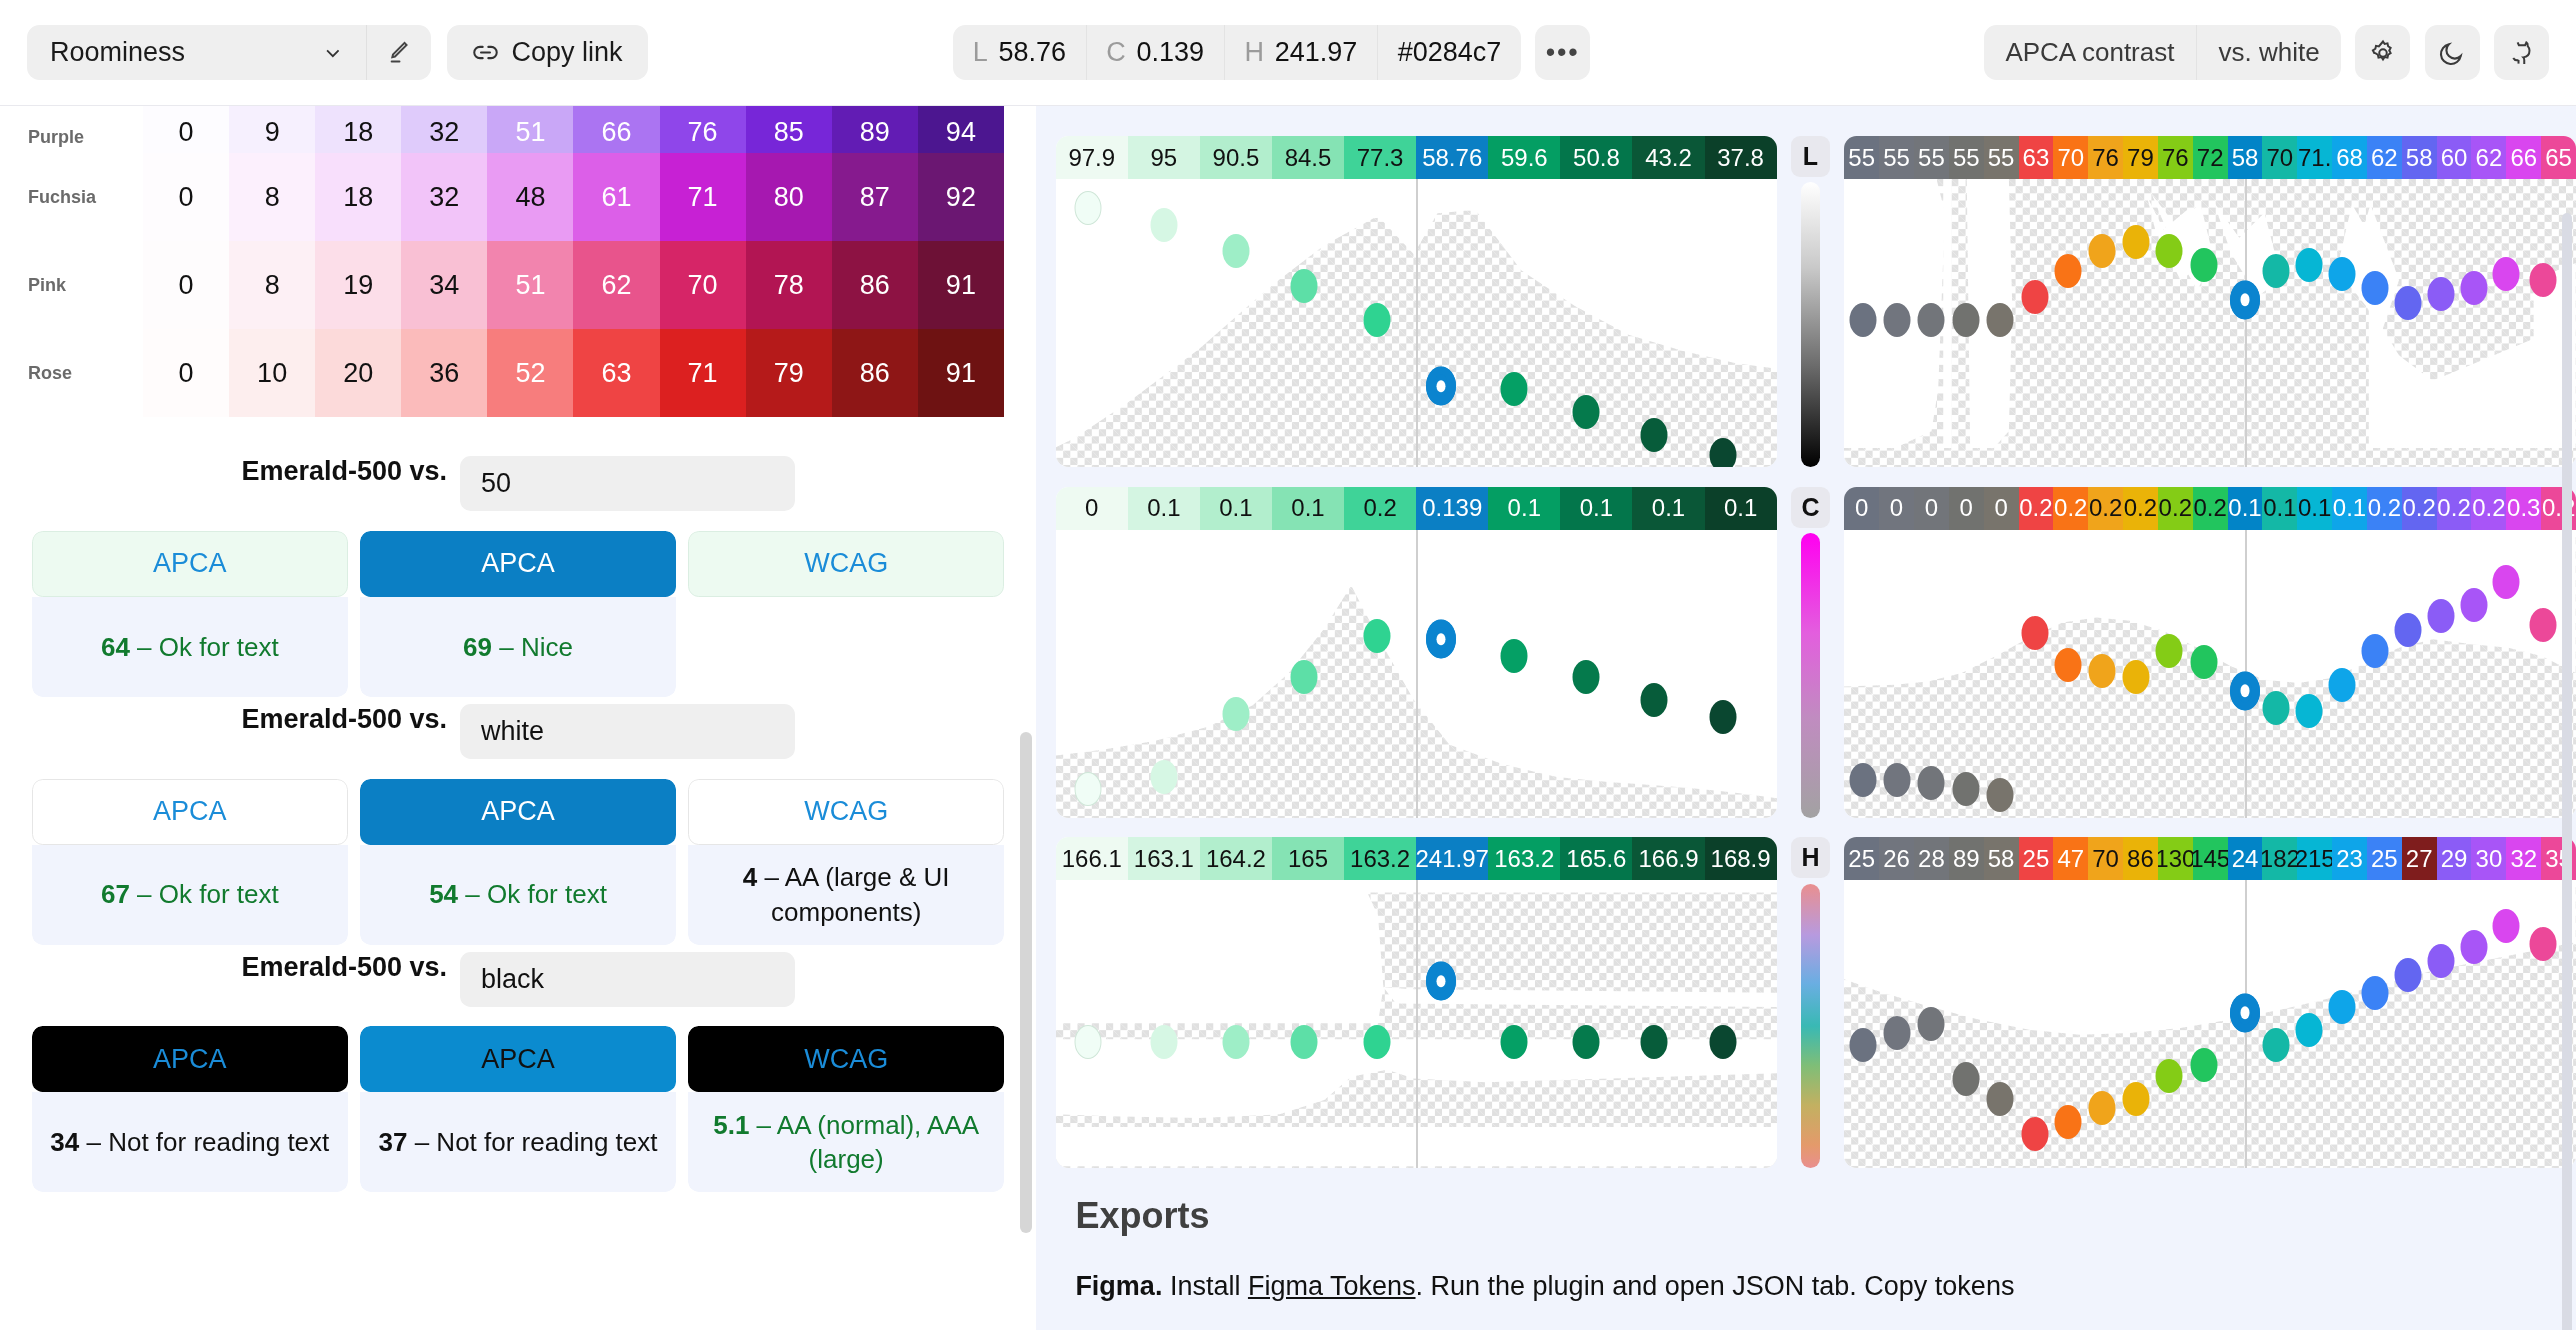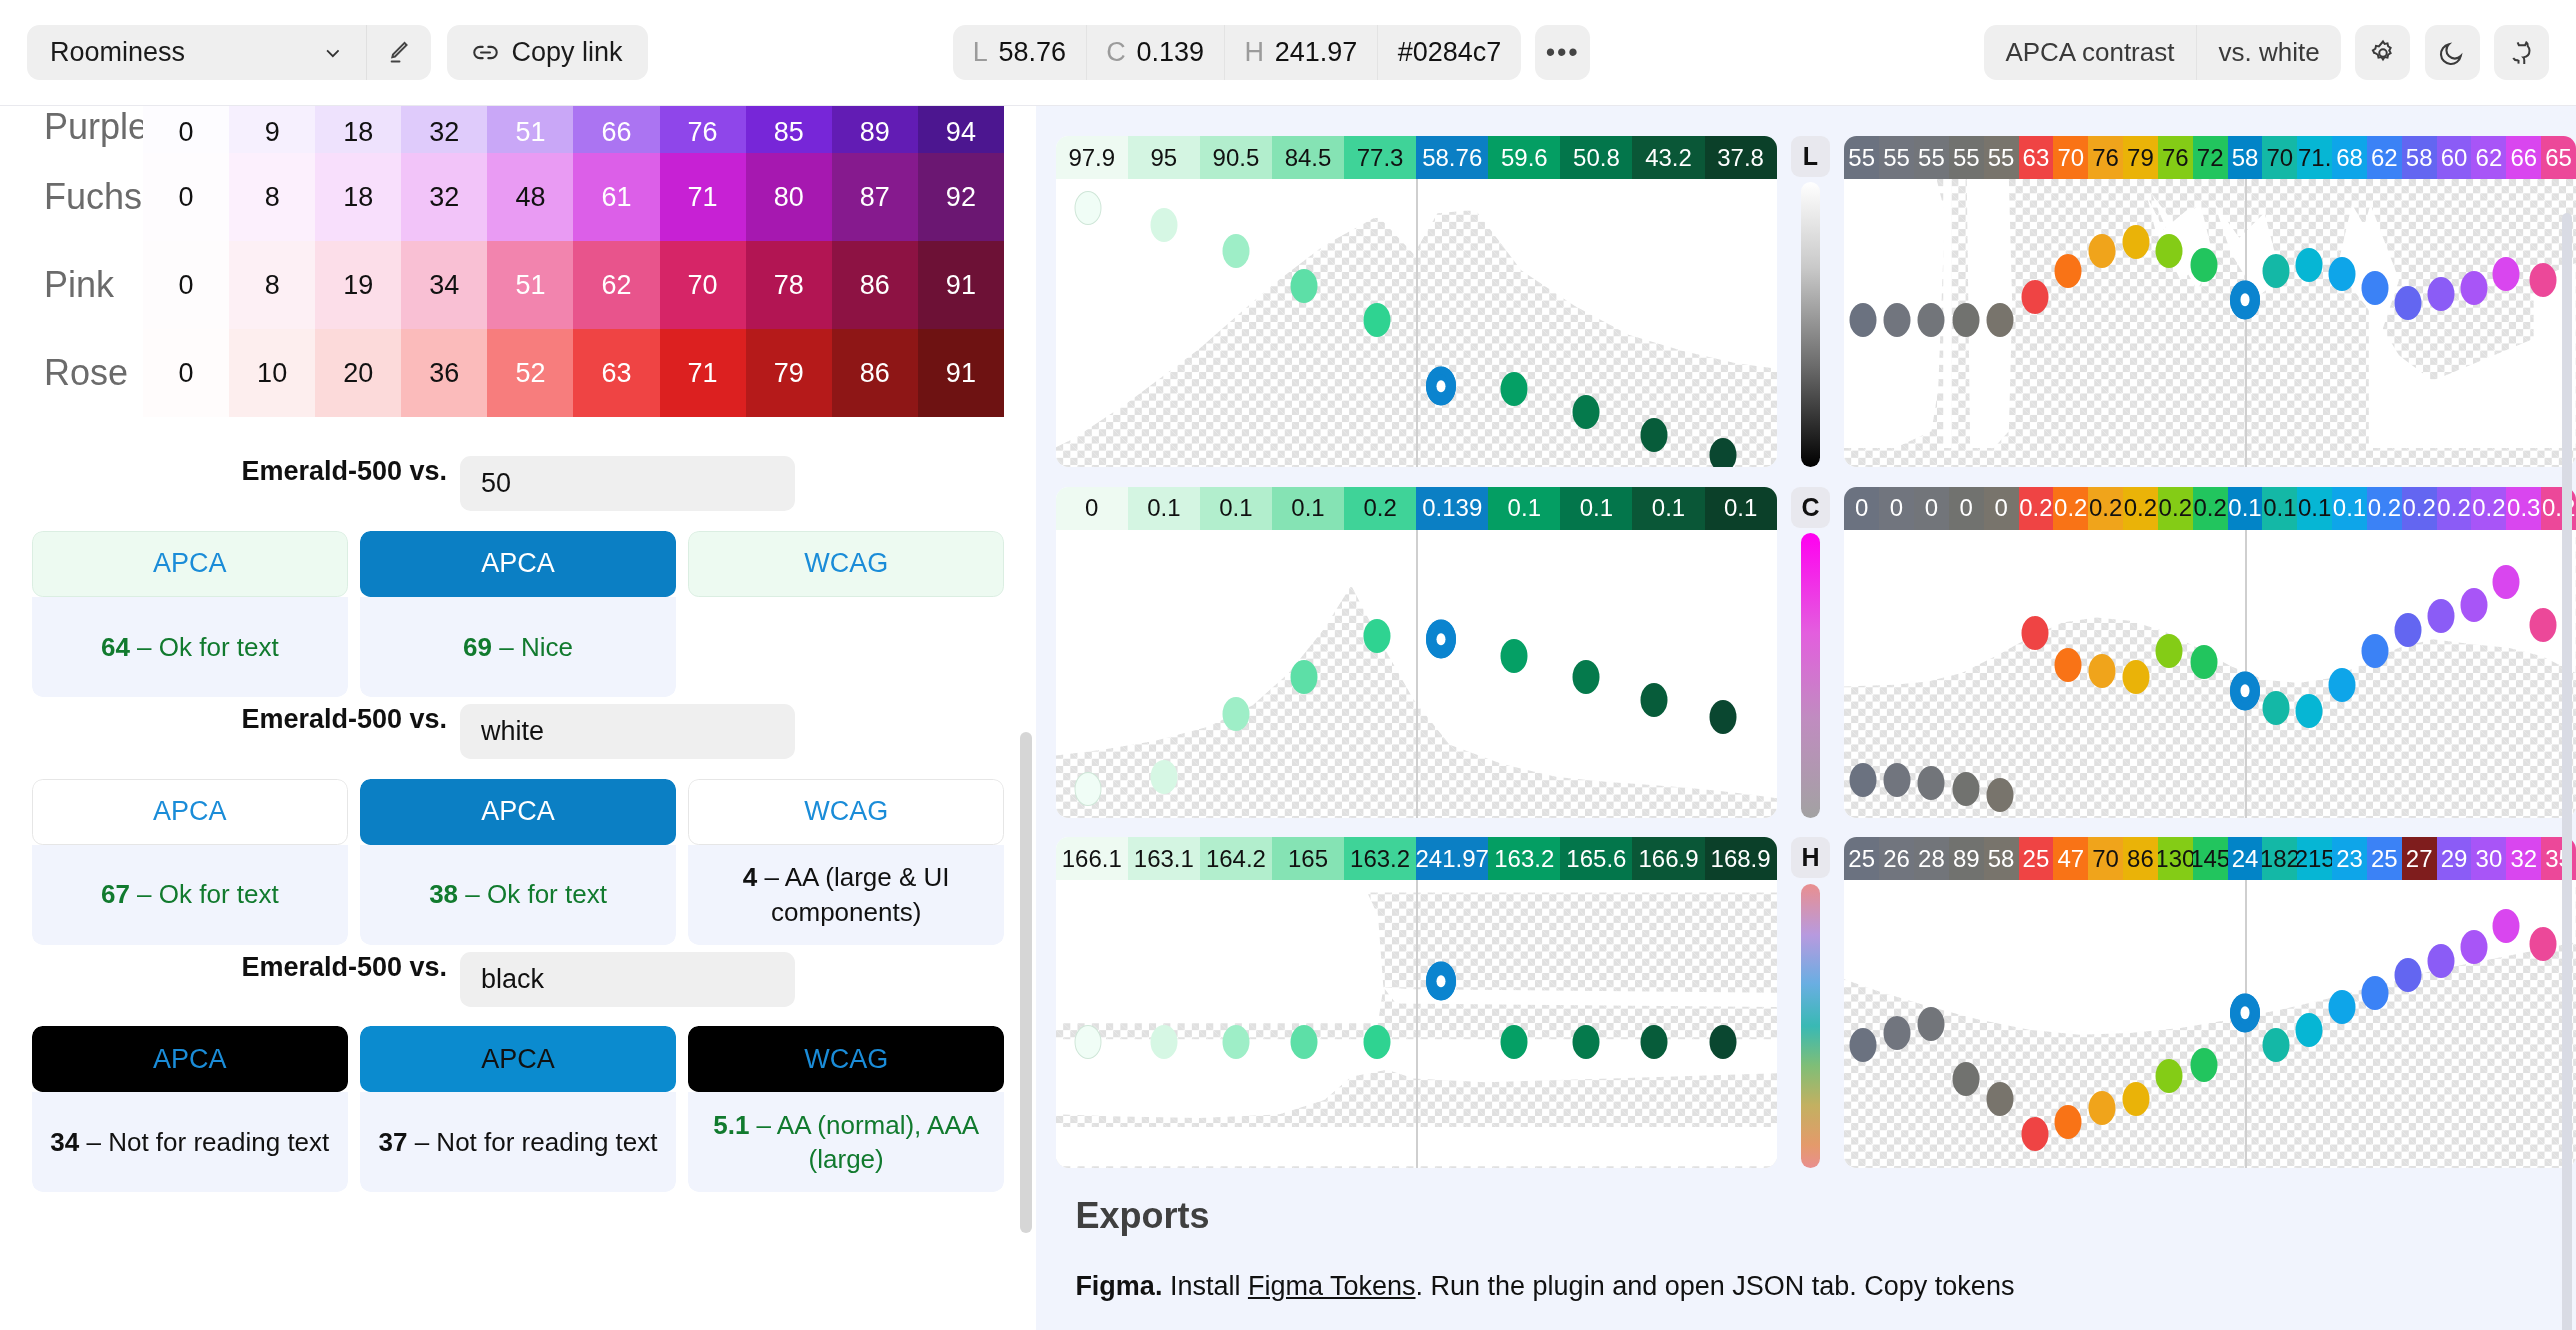--- a/index.html
+++ b/index.html
@@ -75,21 +75,21 @@
 
   
   .left {
     width: 1036px; flex:0 0 1036px; background:#fff;
     position:relative; overflow:hidden;
   }
   .swatch-table { width:1004px; }
   .srow { display:flex; align-items:stretch; height:88px; }
   .srow-name {
     width:143px; flex:0 0 143px; display:flex; align-items:center;
-    font-size:36px; color:#6b6b6b; padding-left:44px;
+    font-size:18px; color:#6b6b6b; padding-left:28px;font-weight:bold;
   }
   .scell {
     flex:1; display:flex; align-items:center; justify-content:center;
     font-size:27px;
   }
   .srow.clipped { height:47px; overflow:hidden; }
   .srow.clipped .srow-name, .srow.clipped .scell {
     height:88px; margin-top:-41px;
   }
   .srow.clipped .scell { align-items:flex-end; padding-bottom:5.4px; }
@@ -393,21 +393,21 @@
               <div class="card-bot">
                 <span style="color:#117a2e"><b class="score">67</b>
                 <span>– Ok for text</span></span>
               </div>
             </div>
             <div class="card">
               <div class="card-top" style="background:#0b7fc4;color:#ffffff">
                 <span>APCA</span>
               </div>
               <div class="card-bot">
-                <span style="color:#117a2e"><b class="score">38</b>
+                <span style="color:#117a2e"><b class="score">54</b>
                 <span>– Ok for text</span></span>
               </div>
             </div>
             <div class="card">
               <div class="card-top" style="background:#ffffff;color:#1a8cd8;border:0.9px solid #e6e6e6">
                 <span>WCAG</span>
               </div>
               <div class="card-bot">
                 <span style="color:#111111"><b class="score">4</b>
                 <span>– AA (large &amp; UI components)</span></span>

